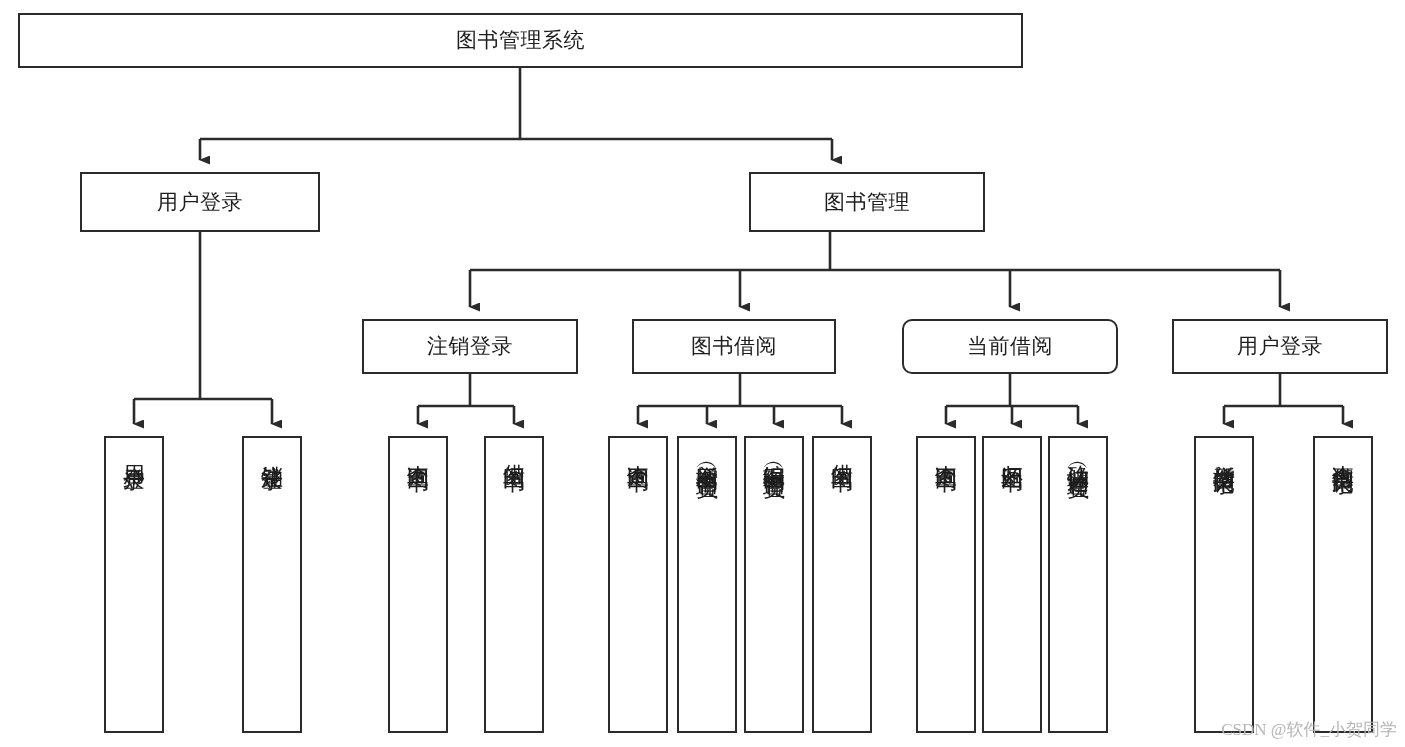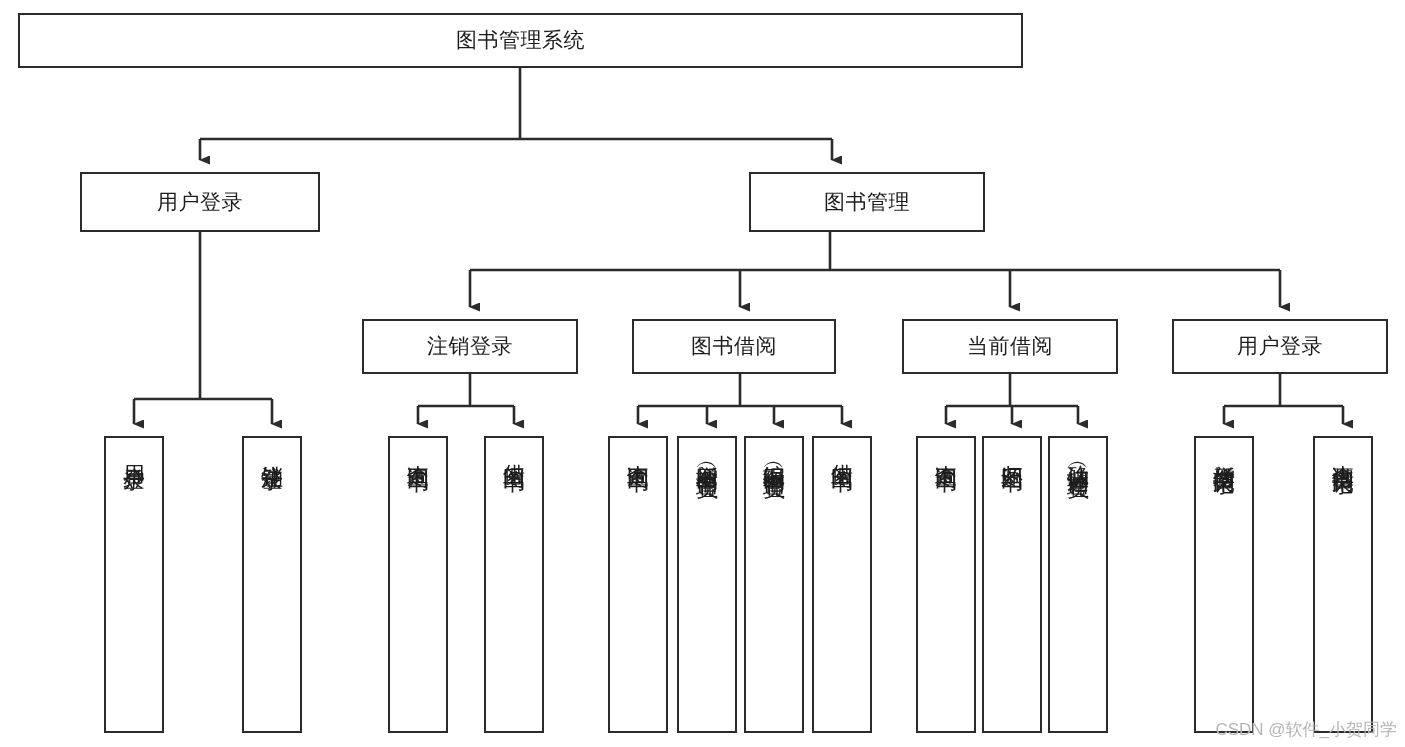--- a/index.html
+++ b/index.html
@@ -58,21 +58,21 @@
     line-height: 1;
   }
   #watermark {
     position: absolute;
     right: 8px;
     bottom: 6px;
     font-size: 17px;
     color: #b5b5b5;
     z-index: 5;
     white-space: nowrap;
-    font-family: Liberation Sans, sans-serif;
+    font-family: Liberation Serif, serif;
     text-align: center;
   }
 </style>
 </head>
 <body>
 
 <div id="diagram-root">
 
   <svg id="diagram-svg" viewBox="0 0 1405 747" xmlns="http://www.w3.org/2000/svg">
     <defs>
@@ -149,21 +149,21 @@
   <div class="node horizontal" style="left: 712px; top: 172px; width: 236px; height: 60px; margin-left: 37px;">
     <span class="node-label">图书管理</span>
   </div>
 
   <div class="node horizontal" style="left: 362px; top: 319px; width: 216px; height: 55px;">
     <span class="node-label">注销登录</span>
   </div>
   <div class="node horizontal" style="left: 632px; top: 319px; width: 204px; height: 55px;">
     <span class="node-label">图书借阅</span>
   </div>
-  <div class="node horizontal" style="left: 902px; top: 319px; width: 216px; height: 55px;">
+  <div class="node horizontal" style="left: 902px; top: 319px; width: 216px; height: 55px; border-radius: 10px;">
     <span class="node-label">当前借阅</span>
   </div>
   <div class="node horizontal" style="left: 1172px; top: 319px; width: 216px; height: 55px;">
     <span class="node-label">用户登录</span>
   </div>
 
   <div class="node vertical" style="left: 104px; top: 436px; width: 60px; height: 297px;">
     <span class="node-label">用户登录</span>
   </div>
   <div class="node vertical" style="left: 242px; top: 436px; width: 60px; height: 297px;">

